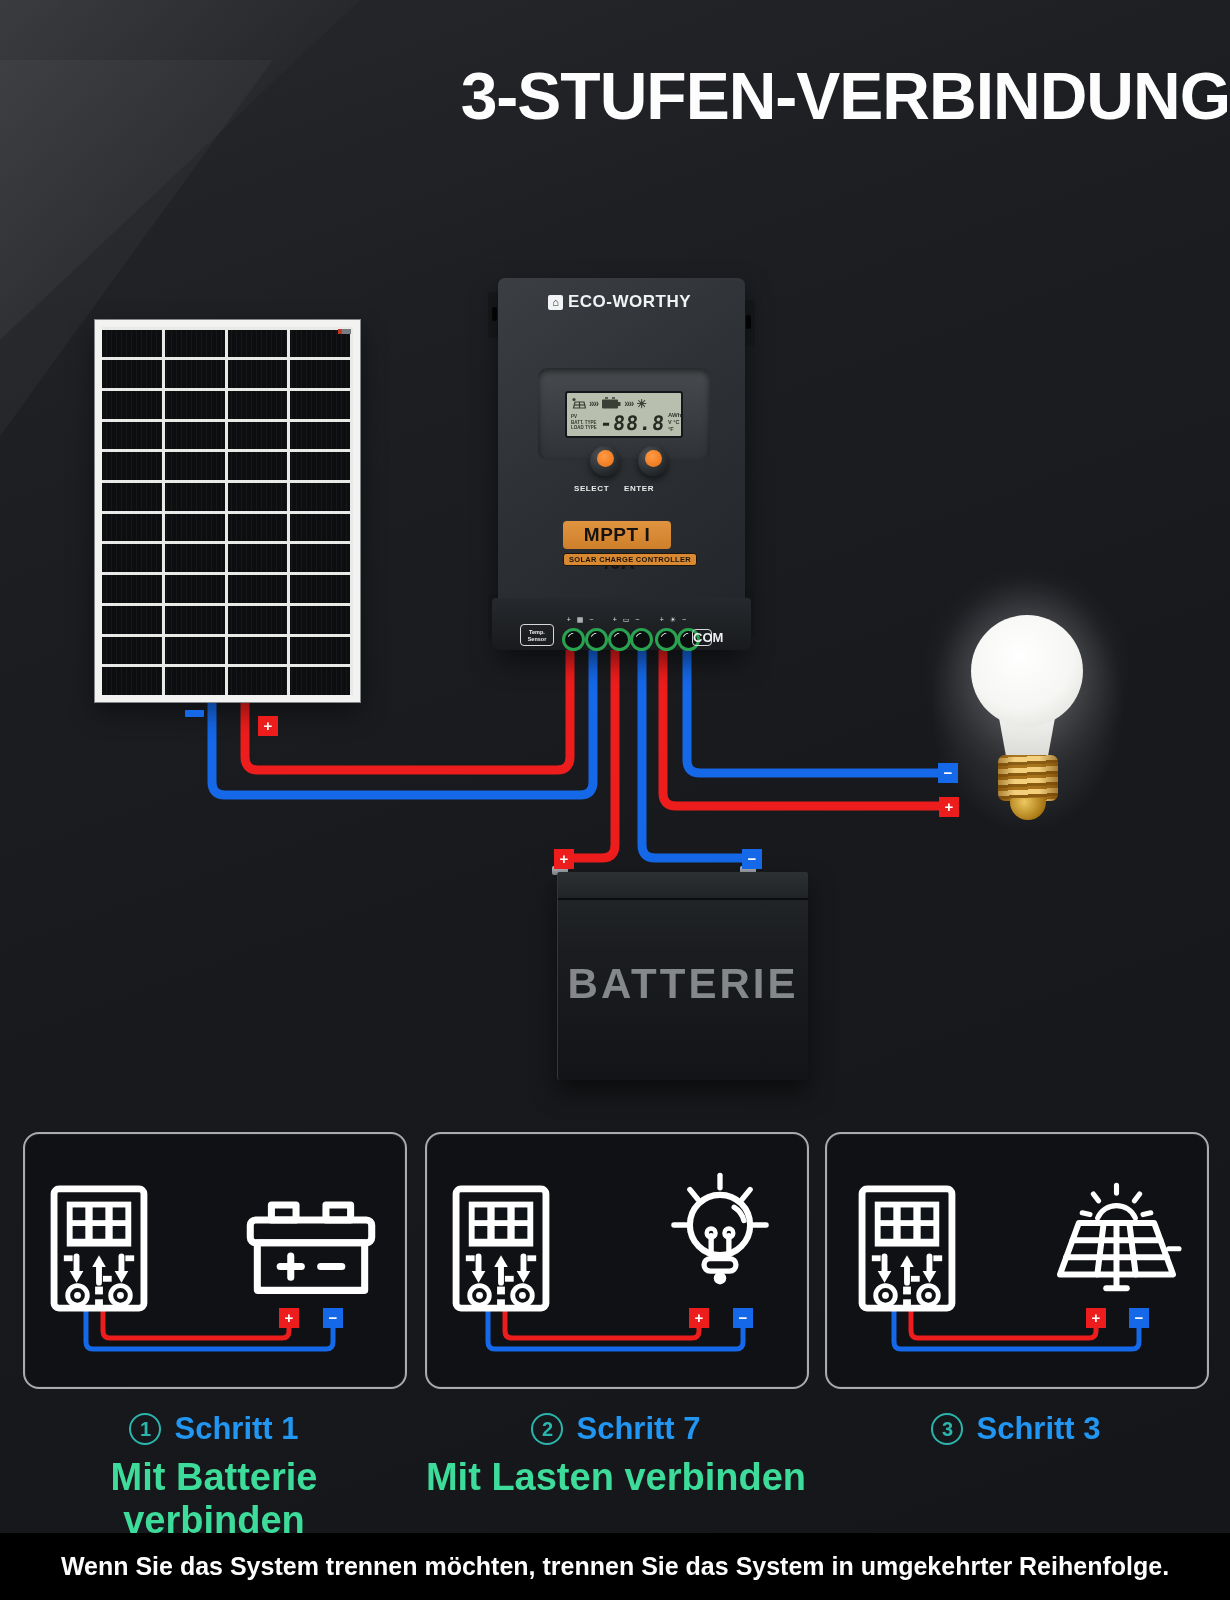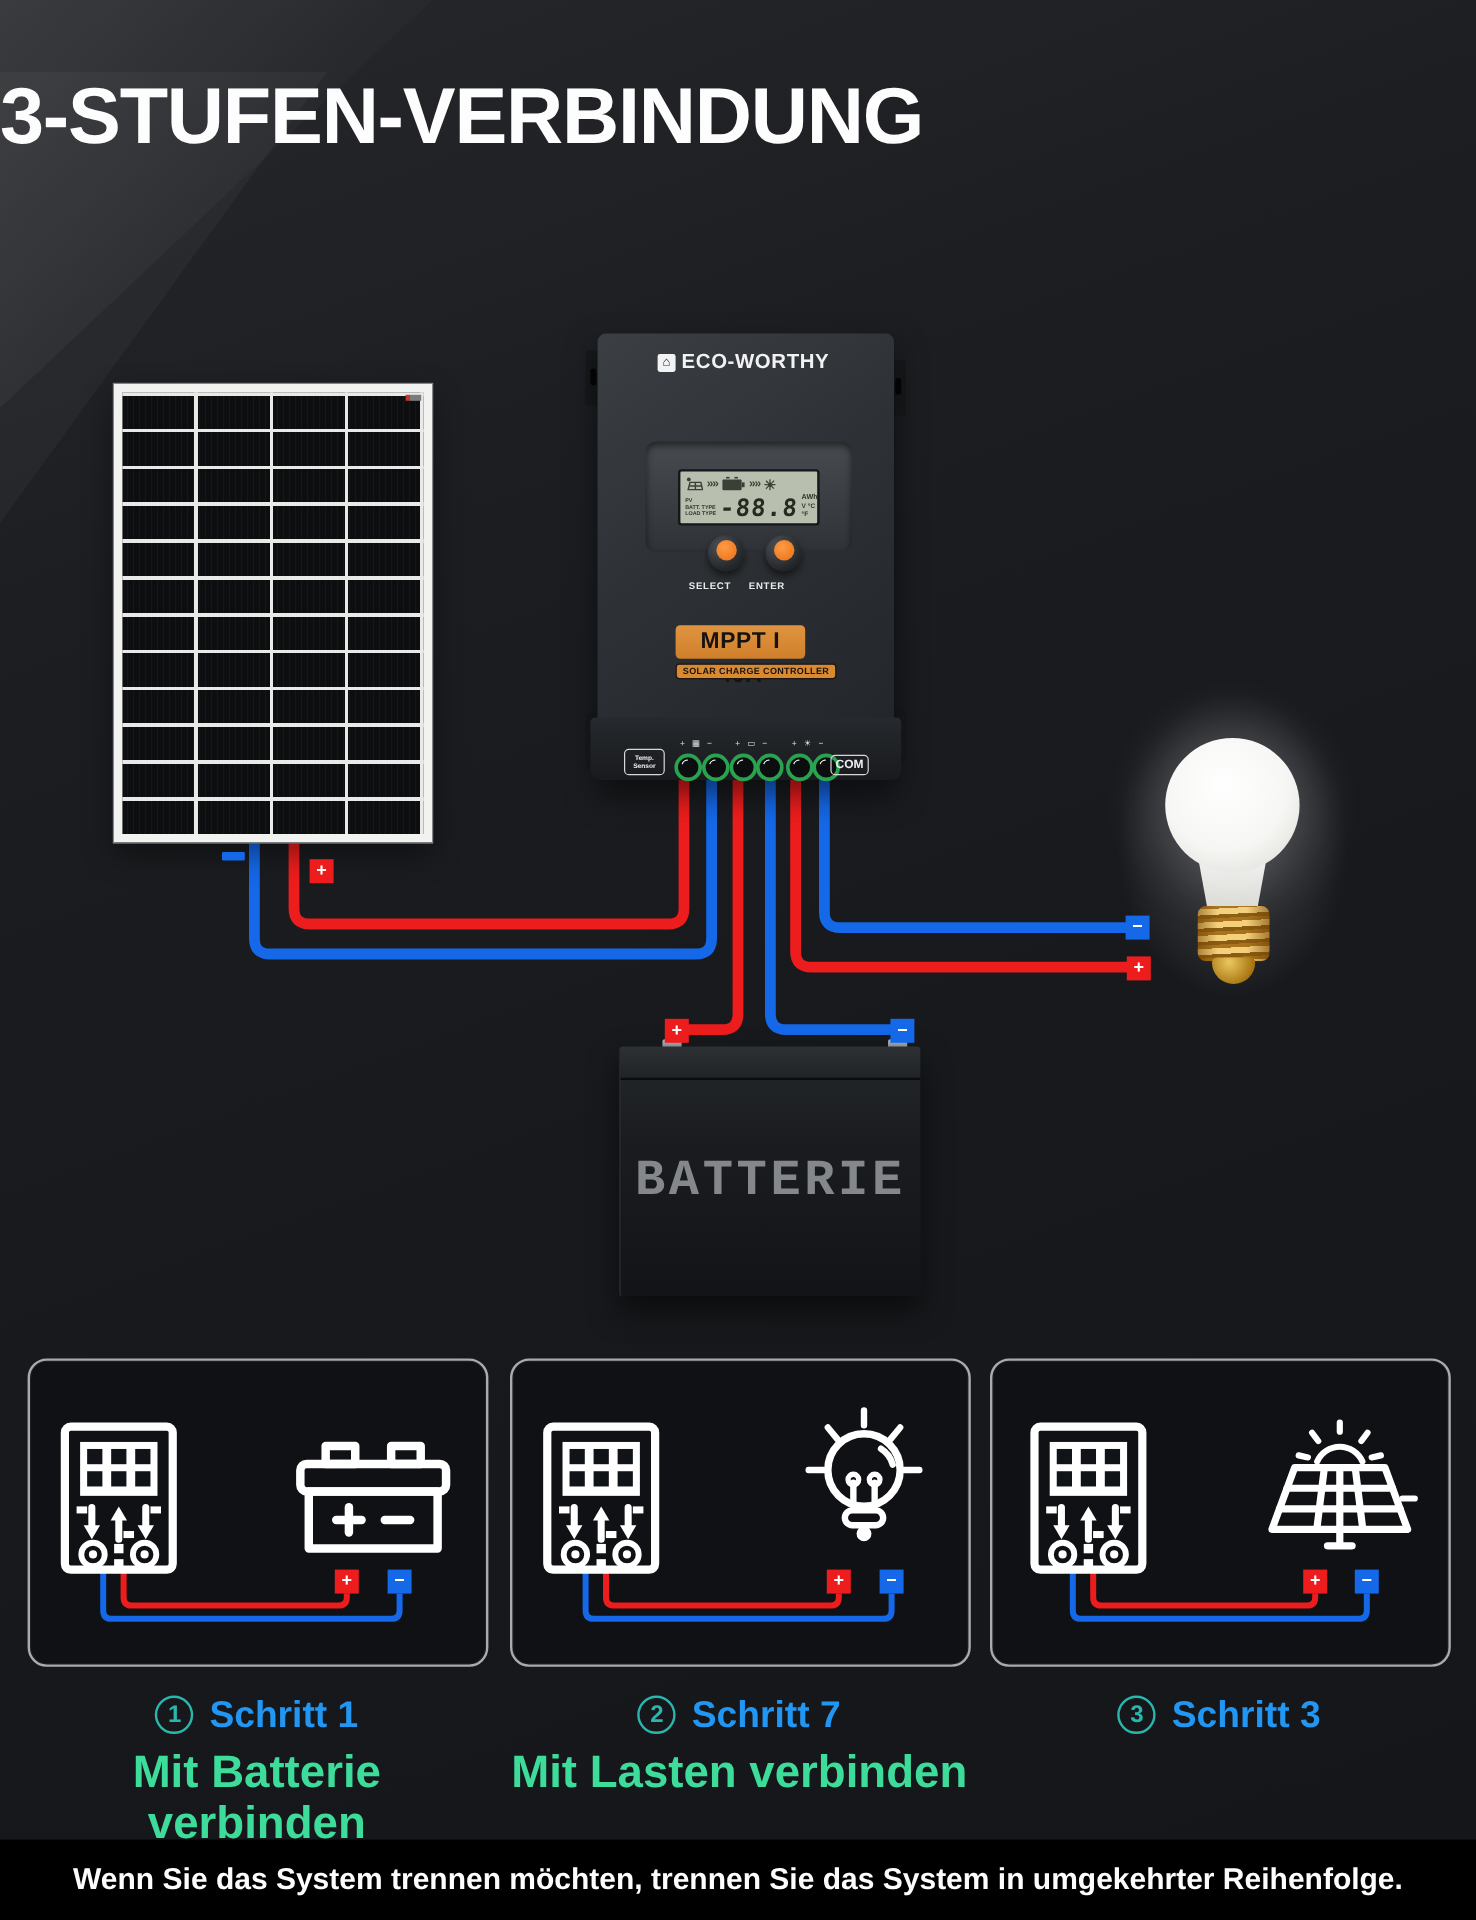--- a/index.html
+++ b/index.html
@@ -6,21 +6,21 @@
   .canvas{
     position:relative;width:1230px;height:1600px;overflow:hidden;
     font-family:"Liberation Sans",sans-serif;
     background:linear-gradient(160deg,#26282c 0%,#1c1e22 25%,#17191c 55%,#141619 100%);
   }
   .streak1{position:absolute;left:0;top:0;width:360px;height:340px;
     background:linear-gradient(125deg,rgba(255,255,255,.09),rgba(255,255,255,.02) 55%,transparent 75%);
     clip-path:polygon(0 0,100% 0,0 100%);}
   .streak2{position:absolute;left:0;top:60px;width:470px;height:470px;
     background:rgba(255,255,255,.035);clip-path:polygon(0 0,58% 0,0 80%);}
-  .title{position:absolute;left:0;top:58px;width:100%;text-align:left;
+  .title{position:absolute;left:0;top:58px;width:100%;text-align:right;
     font-size:66px;font-weight:700;color:#fdfdfd;letter-spacing:-1px;}
   .subtitle{position:absolute;left:0;top:152px;width:100%;text-align:center;
     font-size:40px;font-weight:400;color:#f3f4f5;}
 
   
   .stepbox{position:absolute;top:1132px;height:253px;width:380px;
     background:#0f1114;border:2px solid #a9acae;border-radius:16px;
     box-shadow:inset 0 0 0 1px rgba(255,255,255,.06);}
   .box1{left:23px}.box2{left:425px}.box3{left:825px}
 
@@ -83,43 +83,43 @@
     color:#e2e3e4;letter-spacing:2px;white-space:nowrap;}
   .tg1{left:63px}.tg2{left:109px}.tg3{left:156px}
   .term{position:absolute;top:356px;width:17px;height:17px;border-radius:50%;
     background:#0b0d0e;border:3px solid #2aa351;box-sizing:content-box;}
   .term::after{content:"";position:absolute;left:3px;top:2px;width:7px;height:7px;border-radius:50%;
     border:1.5px solid transparent;border-top-color:#e8f5ec;transform:rotate(-35deg);}
   .port-box{position:absolute;border:1px solid #d6d8d9;border-radius:4px;color:#eef0f1;
     text-align:center;box-sizing:border-box;}
   .temp-box{left:32px;top:352px;width:34px;height:22px;font-size:5.5px;line-height:6.5px;
     font-weight:700;padding-top:4px;}
-  .com-box{left:204px;top:357px;width:32px;height:17px;font-size:10px;font-weight:700;line-height:15px;}
+  .com-box{left:204px;top:357px;width:20px;height:17px;font-size:13px;font-weight:700;line-height:15px;}
 
   
   .bulb-halo{position:absolute;left:932px;top:580px;width:190px;height:250px;
     background:radial-gradient(ellipse at center,rgba(255,255,255,.16),rgba(255,255,255,.05) 55%,transparent 72%);}
   .bulb-globe{position:absolute;left:971px;top:615px;width:112px;height:112px;border-radius:50%;
     background:radial-gradient(circle at 44% 36%,#ffffff 0%,#f6f6f4 55%,#e2e2de 85%,#d2d2ce 100%);
     box-shadow:0 0 45px 14px rgba(245,245,255,.16);}
   .bulb-neck{position:absolute;left:995px;top:717px;width:64px;height:42px;
     clip-path:polygon(6% 0,94% 0,82% 100%,18% 100%);
     background:linear-gradient(180deg,#f0f0ed,#d9d9d4);}
   .bulb-screw{position:absolute;left:998px;top:755px;width:60px;height:46px;border-radius:7px;
     background:
       linear-gradient(90deg,rgba(110,64,0,.55),transparent 28%,transparent 68%,rgba(110,64,0,.6)),
       repeating-linear-gradient(177deg,#a8731a 0 3px,#f4d07c 3px 8px,#8a5c12 8px 11px);}
   .bulb-tip{position:absolute;left:1010px;top:798px;width:36px;height:22px;
     border-radius:4px 4px 18px 18px;
     background:radial-gradient(circle at 40% 18%,#ecc75f,#a87612 70%,#7c560c 100%);}
 
   
-  .battery{position:absolute;left:516px;top:872px;width:250px;height:208px;border-radius:3px;
+  .battery{position:absolute;left:557px;top:872px;width:250px;height:208px;border-radius:3px;
     background:linear-gradient(180deg,#25282b 0%,#1a1c1f 38%,#121417 100%);
-    box-shadow:0 12px 24px rgba(0,0,0,.5);border-left:1px solid #33373b;font-family:Liberation Mono, monospace;}
+    box-shadow:0 12px 24px rgba(0,0,0,.5);border-left:1px solid #33373b;}
   .battery-top{position:absolute;left:0;right:0;top:0;height:26px;border-radius:3px 3px 0 0;
     background:linear-gradient(180deg,#2e3134,#212427);border-bottom:2px solid #0b0c0d;}
   .battery-label{position:absolute;left:0;top:88px;width:100%;text-align:center;
     font-size:42px;font-weight:700;color:#85888b;letter-spacing:3px;}
   .batt-screw{position:absolute;width:16px;height:9px;border-radius:2px;top:866px;
     background:linear-gradient(180deg,#b9bfc4,#7d8489);}
 
   
   .badge{position:absolute;width:20px;height:20px;display:flex;align-items:center;justify-content:center;
     color:#fff;font-weight:700;font-size:15px;line-height:20px;}

